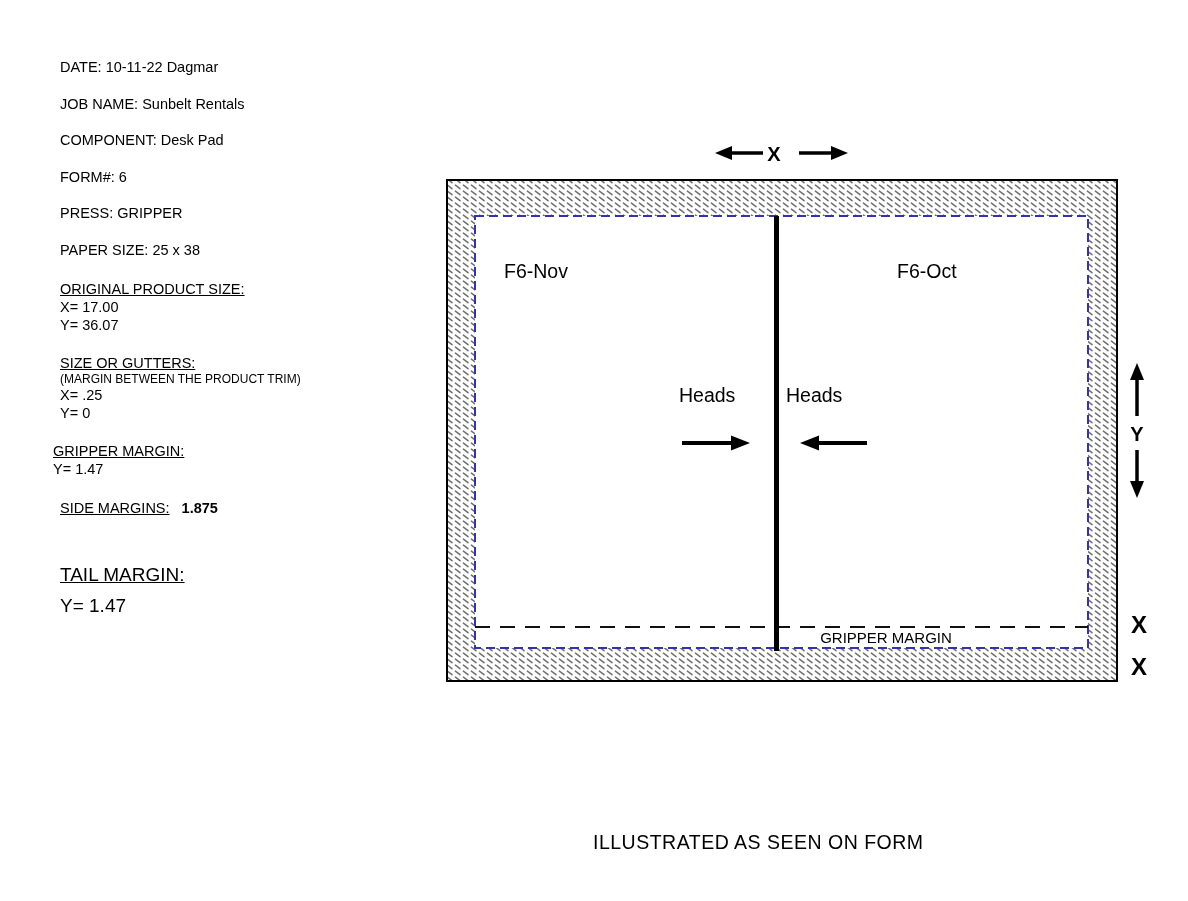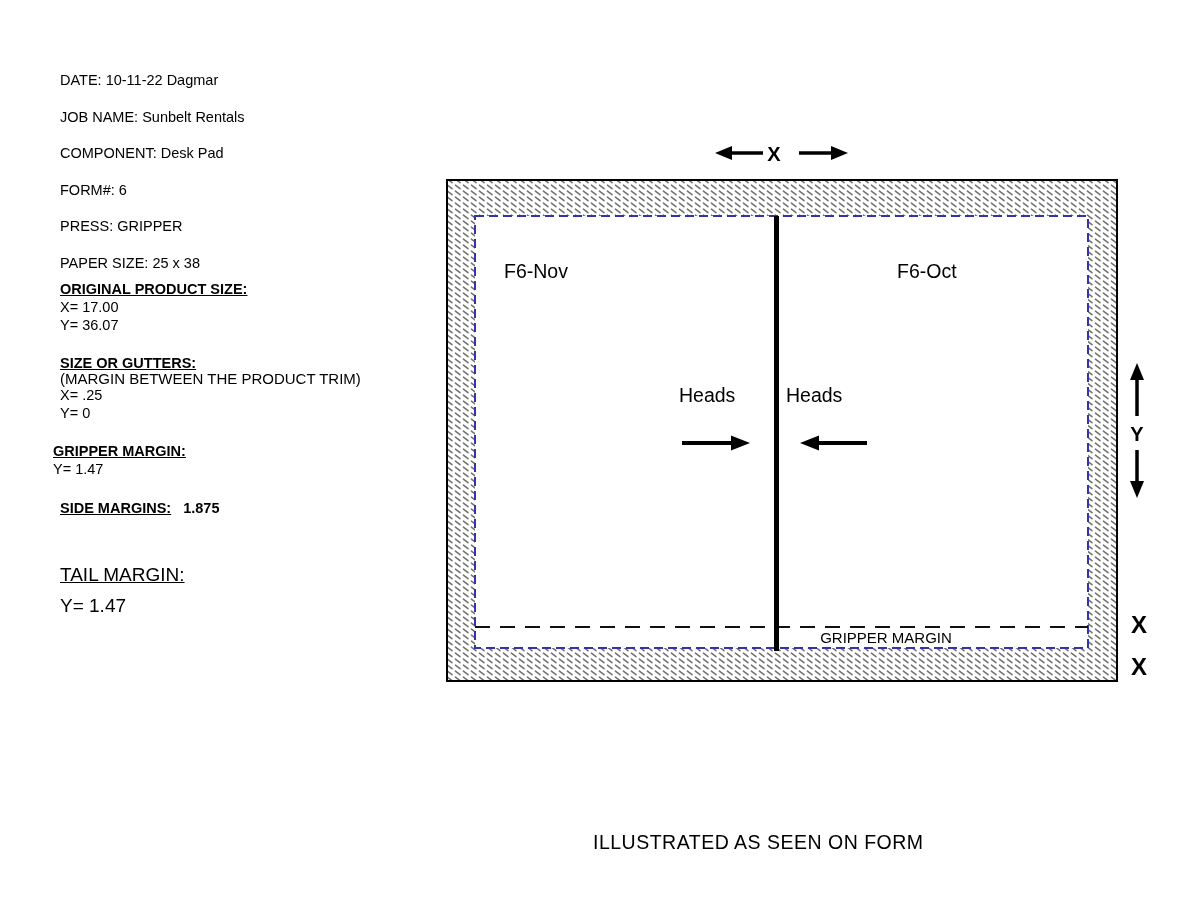--- a/index.html
+++ b/index.html
@@ -15,36 +15,35 @@
     color: #000000;
     overflow: hidden;
   }
   .abs { position: absolute; }
   .spec-line {
     font-size: 14.5px;
     line-height: 15px;
     height: 15px;
     margin-bottom: 21.6px;
     white-space: pre;
-    margin-top: 13px;
   }
   .h {
     font-size: 14.5px;
-    font-weight: bold;
+    font-weight: normal;
     text-decoration: underline;
     line-height: 17px;
     white-space: pre;
   }
   .v {
     font-size: 14.5px;
     line-height: 18px;
     white-space: pre;
   }
   .note {
-    font-size: 15px;
+    font-size: 12px;
     line-height: 14px;
     white-space: pre;
   }
   .big {
     font-size: 19px;
     line-height: 22px;
     white-space: pre;
   }
   .big-underline {
     font-size: 19px;

